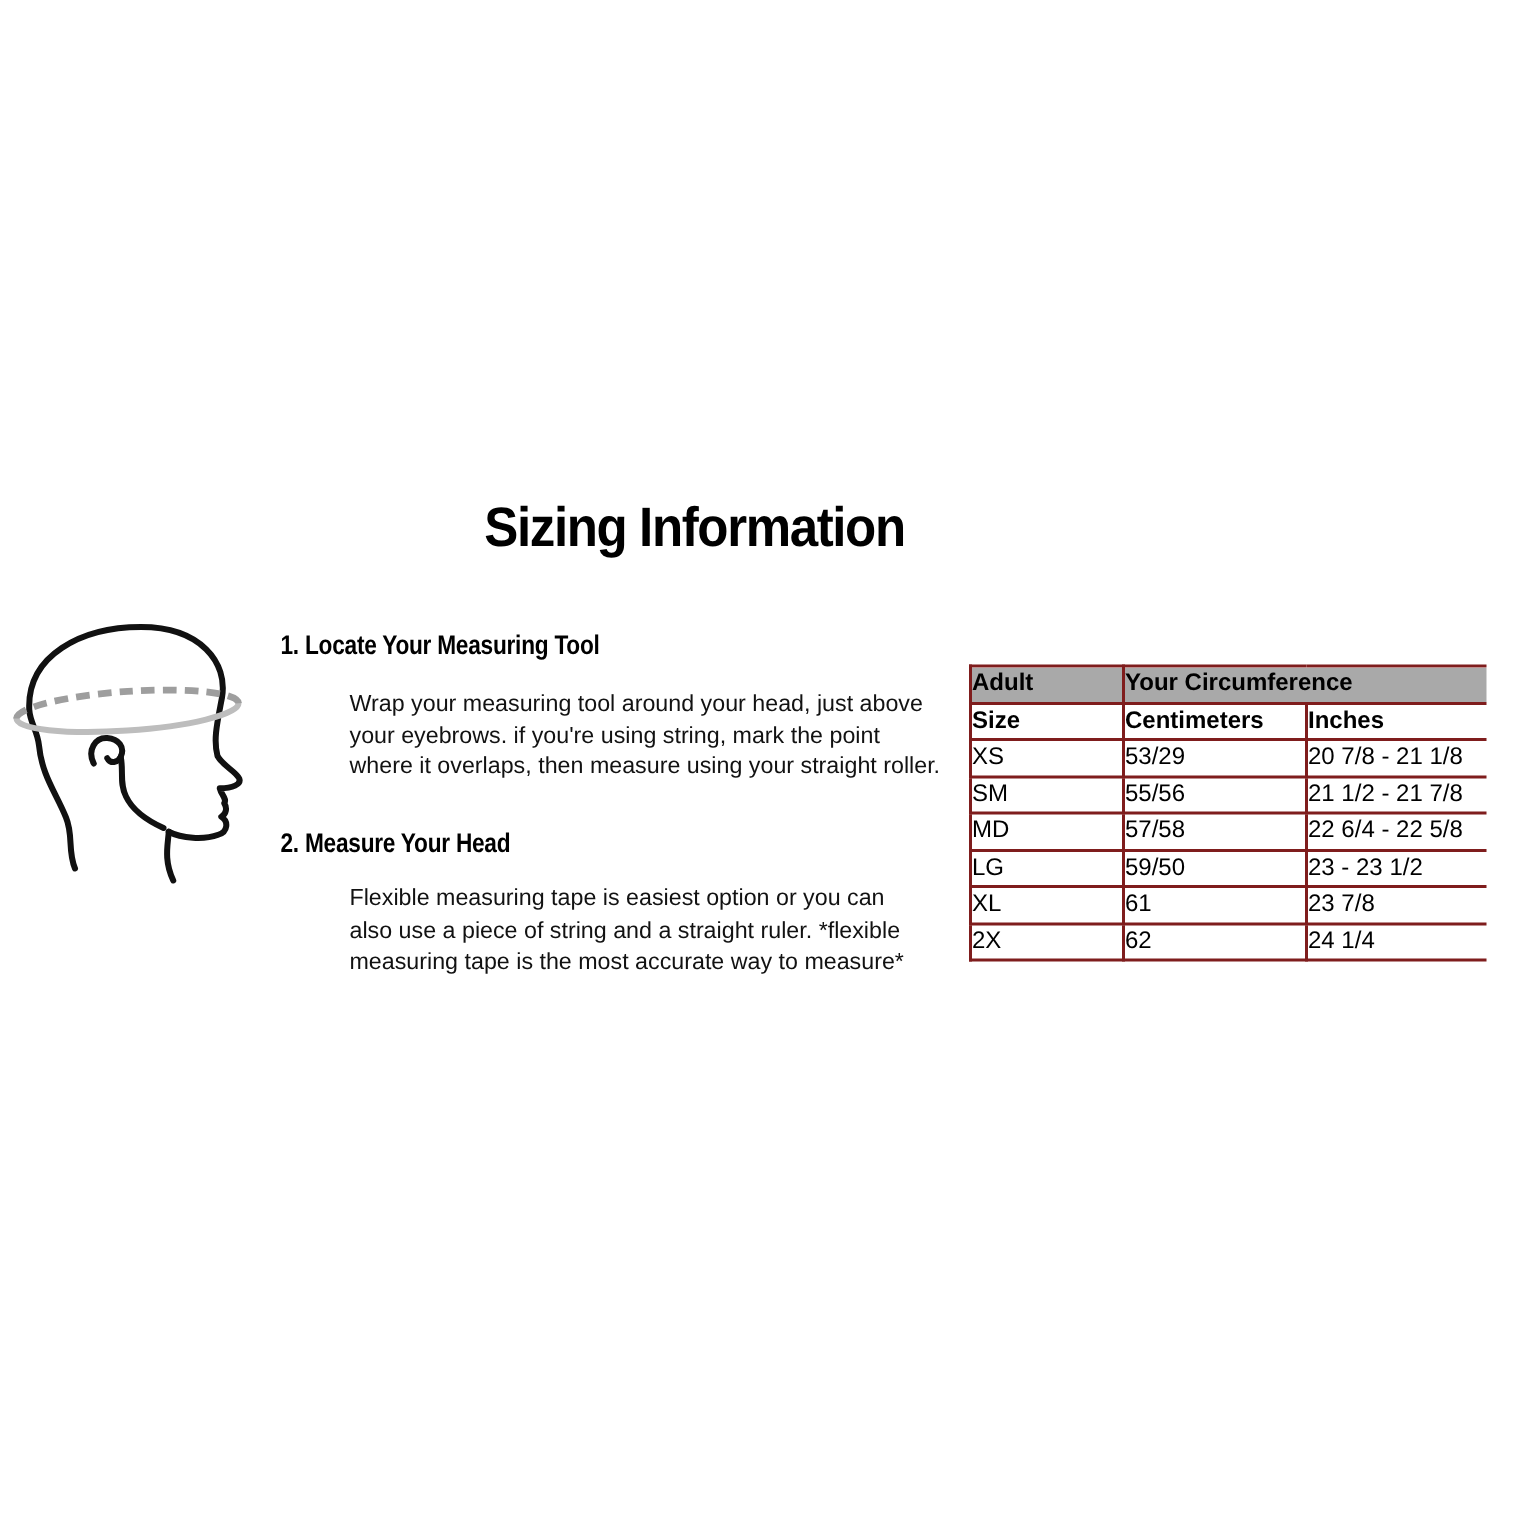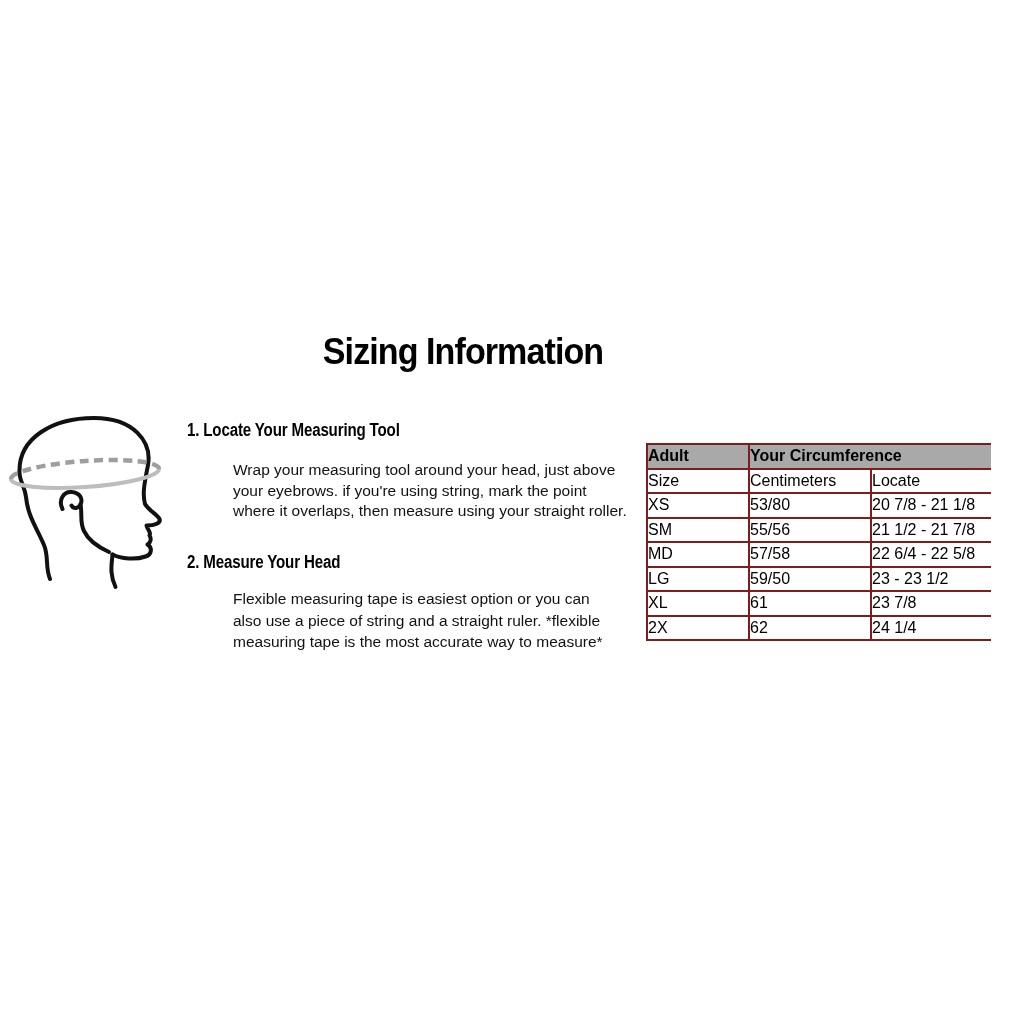--- a/index.html
+++ b/index.html
@@ -77,21 +77,21 @@
     padding: 0;
     font-size: 16px;
     color: #000000;
     overflow: hidden;
   }
   td.hdr {
     background: #a9a9a9;
     font-weight: 700;
   }
   td.sub {
-    font-weight: 400;
+    font-weight: 700;
   }
 </style>
 </head>
 <body>
 
 <div class="canvas">
 
   <h1 class="title">Sizing Information</h1>
 
   <svg class="head" viewBox="0 0 186 195" fill="none" stroke-linecap="round" stroke-linejoin="round">
@@ -132,25 +132,25 @@
       <col style="width:133px">
     </colgroup>
     <tbody>
       <tr>
         <td class="hdr">Adult</td>
         <td class="hdr" colspan="2">Your Circumference</td>
       </tr>
       <tr>
         <td class="sub">Size</td>
         <td class="sub">Centimeters</td>
-        <td class="sub">Locate</td>
+        <td class="sub">Inches</td>
       </tr>
       <tr>
         <td>XS</td>
-        <td>53/80</td>
+        <td>53/29</td>
         <td>20 7/8 - 21 1/8</td>
       </tr>
       <tr>
         <td>SM</td>
         <td>55/56</td>
         <td>21 1/2 - 21 7/8</td>
       </tr>
       <tr>
         <td>MD</td>
         <td>57/58</td>

